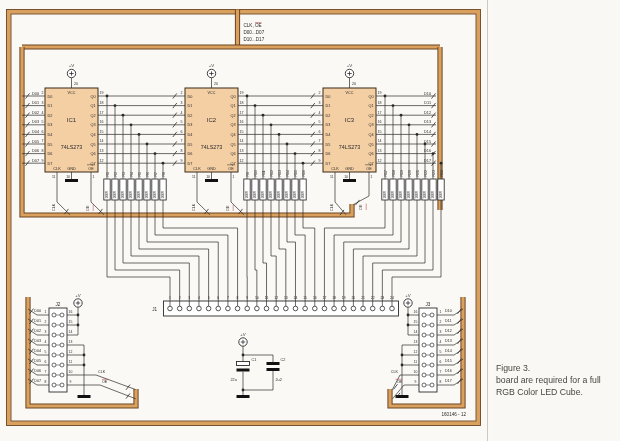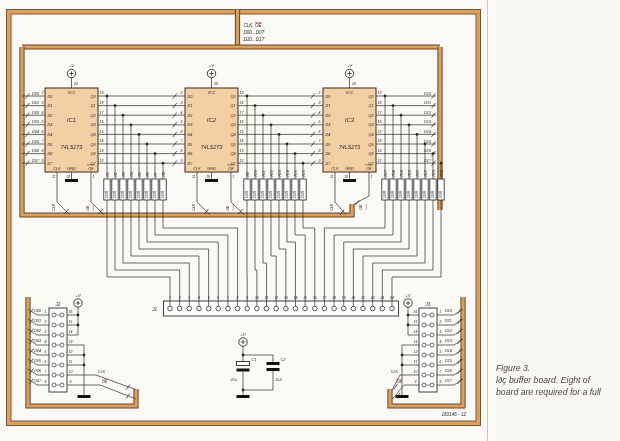--- a/index.html
+++ b/index.html
@@ -1,17 +1,17 @@
 <!DOCTYPE html>
 <html><head>
 <meta charset="utf-8">
 <style>
   html,body{margin:0;padding:0;background:#ffffff;}
   #page{position:relative;width:620px;height:441px;background:#faf8f4;overflow:hidden;
-        font-family:"Liberation Sans",sans-serif;font-style:italic;}
+        font-family:"Liberation Sans",sans-serif;}
   #schematic{position:absolute;left:0;top:0;}
   svg text{font-family:"Liberation Sans",sans-serif;fill:#2b2b2b;}
   #divider{position:absolute;left:487px;top:0;width:1px;height:441px;background:#cfc9bd;}
   #caption{position:absolute;left:496px;top:362px;width:122px;color:#4a463f;
            font-size:8.7px;line-height:12px;}
   #caption div{white-space:nowrap;}
 </style>
 </head>
 <body>
 
@@ -754,16 +754,16 @@
         <text x="280.5" y="361" font-size="3.8" text-anchor="start" fill="#2b2b2b">C2</text>
         <text x="275.5" y="380.5" font-size="3.8" text-anchor="start" fill="#2b2b2b">2u2</text>
       </g>
       <g>
         <text x="466" y="415.5" font-size="4.6" text-anchor="end" fill="#8a857c">160146 - 12</text>
       </g>
     </svg>
   <div id="divider"></div>
   <div id="caption">
     <div>Figure 3.</div>
-    <div>l∂ç buffer board. Eight of</div>
     <div>board are required for a full</div>
+    <div>RGB Color LED Cube.</div>
   </div>
 </div>
 
 </body></html>

